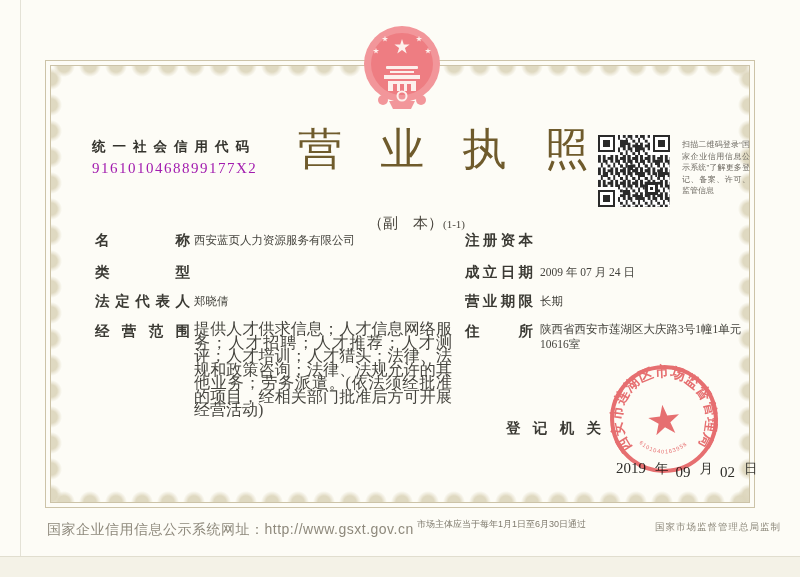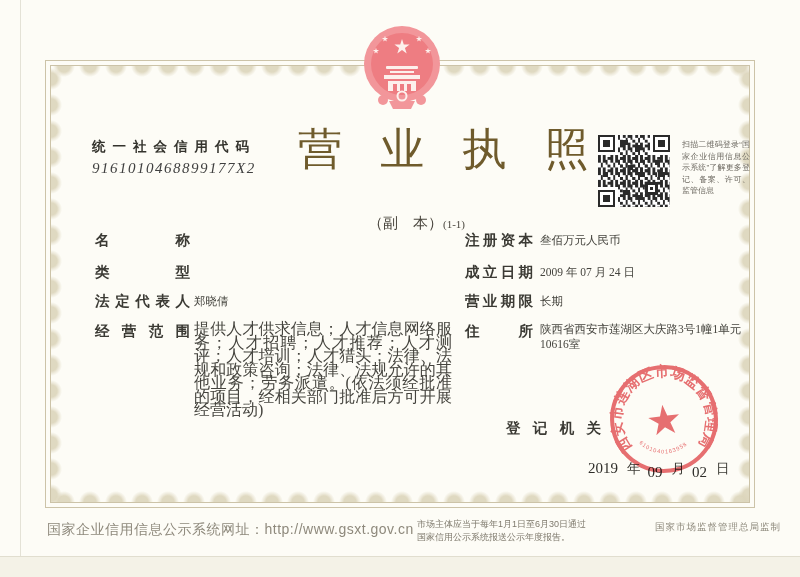--- a/index.html
+++ b/index.html
@@ -24,38 +24,38 @@
   .sc-left{top:0;bottom:0;left:0;width:19px;
     background-image:radial-gradient(circle 11px at 0px 13px,#dcd5bb 55%,rgba(220,213,187,.45) 78%,rgba(220,213,187,0) 100%);
     background-size:19px 26px;background-repeat:repeat-y;}
   .sc-right{top:0;bottom:0;right:0;width:19px;
     background-image:radial-gradient(circle 11px at 19px 13px,#dcd5bb 55%,rgba(220,213,187,.45) 78%,rgba(220,213,187,0) 100%);
     background-size:19px 26px;background-repeat:repeat-y;}
 
   .abs{position:absolute;}
 
   .credit-label{left:92px;top:138px;font-size:13.5px;font-weight:bold;letter-spacing:7px;color:#34332d;}
-  .credit-code{left:92px;top:160px;font-family:"Liberation Serif",serif;font-size:15px;letter-spacing:1.5px;color:#404040;font-style:italic;}
+  .credit-code{left:92px;top:160px;font-family:"Liberation Serif",serif;font-size:15px;letter-spacing:1.5px;color:#a21caf;}
 
   .title{left:298px;top:120px;font-size:44px;font-weight:normal;letter-spacing:13px;color:#6f5b2c;white-space:nowrap;}
   .subtitle{left:368px;top:186px;font-size:15px;color:#4a463e;white-space:nowrap;font-family:"Liberation Serif",serif;margin-top:28px;}
   .subtitle .copy{font-size:11px;color:#4a463e;}
 
   .emblem{left:362px;top:24px;width:80px;height:94px;}
   .qr{left:598px;top:135px;width:72px;height:72px;}
   .qr-caption{left:682px;top:139px;width:68px;font-size:8px;line-height:11.5px;color:#6e6a62;text-align:justify;}
 
   .flabel{display:inline-flex;justify-content:space-between;font-weight:bold;font-size:14.5px;color:#3b3a34;}
   .flabel i{font-style:normal;}
   .fvalue{font-family:"Liberation Serif",serif;color:#45443e;font-size:11.5px;line-height:15px;}
   .scope{font-size:16px;line-height:13.5px;text-align:justify;}
 
   .reg-label{left:506px;top:419px;width:95px;}
   .date-line{left:588px;top:459px;white-space:nowrap;color:#2e2d29;}
-  .d-num{font-family:"Liberation Serif",serif;font-size:15px;}
+  .d-num{font-family:"Liberation Serif",serif;font-size:15px;margin-left:28px;}
   .d-low{position:relative;top:4px;margin-left:4px;}
   .d-unit{font-size:13.5px;color:#3b3a34;margin:0 3px 0 9px;}
 
   .seal{left:605px;top:360px;width:118px;height:118px;transform:rotate(-7deg);opacity:.85;mix-blend-mode:multiply;}
 
   .footer-left{left:47px;top:521px;font-size:14px;color:#8e897c;letter-spacing:.5px;}
   .footer-mid{left:398px;top:518px;width:185px;font-size:9px;line-height:13px;color:#7f7a6d;margin-left:19px;}
   .footer-right{left:655px;top:521px;font-size:9.5px;color:#8e897c;letter-spacing:1px;}
 </style>
 </head>
@@ -128,20 +128,21 @@
     <rect x="19" y="19" width="5" height="5" fill="#2a2a2a"></rect>
       <rect x="20" y="20" width="3" height="3" fill="#fff"></rect>
       <rect x="21" y="21" width="1" height="1" fill="#2a2a2a"></rect>
   </svg>
   <div class="abs qr-caption">扫描二维码登录“国家企业信用信息公示系统”了解更多登记、备案、许可、监管信息</div>
 
   <div class="abs" style="left:95px;top:231px;width:95px;"><span class="flabel" style="width:95px">
         <i>名</i>
         <i>称</i>
       </span></div>
+  <div class="abs fvalue" style="left:194px;top:233px;width:260px;">西安蓝页人力资源服务有限公司</div>
 
   <div class="abs" style="left:95px;top:263px;width:95px;"><span class="flabel" style="width:95px">
         <i>类</i>
         <i>型</i>
       </span></div>
 
   <div class="abs" style="left:95px;top:292px;width:95px;"><span class="flabel" style="width:95px">
         <i>法</i>
         <i>定</i>
         <i>代</i>
@@ -157,21 +158,20 @@
         <i>围</i>
       </span></div>
   <div class="abs fvalue scope" style="left:194px;top:322px;width:258px;">提供人才供求信息；人才信息网络服务；人才招聘；人才推荐；人才测评；人才培训；人才猎头；法律、法规和政策咨询；法律、法规允许的其他业务；劳务派遣。(依法须经批准的项目，经相关部门批准后方可开展经营活动)</div>
 
   <div class="abs" style="left:465px;top:231px;width:68px;"><span class="flabel" style="width:68px">
         <i>注</i>
         <i>册</i>
         <i>资</i>
         <i>本</i>
       </span></div>
-  <div class="abs fvalue" style="left:540px;top:233px;width:200px;">叁佰万元人民币</div>
 
   <div class="abs" style="left:465px;top:263px;width:68px;"><span class="flabel" style="width:68px">
         <i>成</i>
         <i>立</i>
         <i>日</i>
         <i>期</i>
       </span></div>
   <div class="abs fvalue" style="left:540px;top:265px;width:200px;">2009 年 07 月 24 日</div>
 
   <div class="abs" style="left:465px;top:292px;width:68px;"><span class="flabel" style="width:68px">
@@ -209,18 +209,17 @@
     <path d="M0,-16 L3.59,-4.94 L15.22,-4.94 L5.81,1.89 L9.4,12.94 L0,6.11 L-9.4,12.94 L-5.81,1.89 L-15.22,-4.94 L-3.59,-4.94 Z" transform="translate(58,60)" fill="#e4575c"></path>
     <path id="serialArc" d="M28.6 75 A34 34 0 0 0 87.4 75" fill="none"></path>
     <text font-size="5.5" letter-spacing="1" fill="#e4575c" font-family="Liberation Sans,sans-serif">
       <textPath href="#serialArc" startOffset="4">6101040163958</textPath>
     </text>
   </svg>
 
   <div class="abs footer-left">国家企业信用信息公示系统网址：http://www.gsxt.gov.cn</div>
   <div class="abs footer-mid">
     <div>市场主体应当于每年1月1日至6月30日通过</div>
-    <div>国家信用公示系统报送公示年度报告。</div>
   </div>
   <div class="abs footer-right">国家市场监督管理总局监制</div>
 
   <div class="paper-bottom"></div>
 </div>
 
 </body></html>

